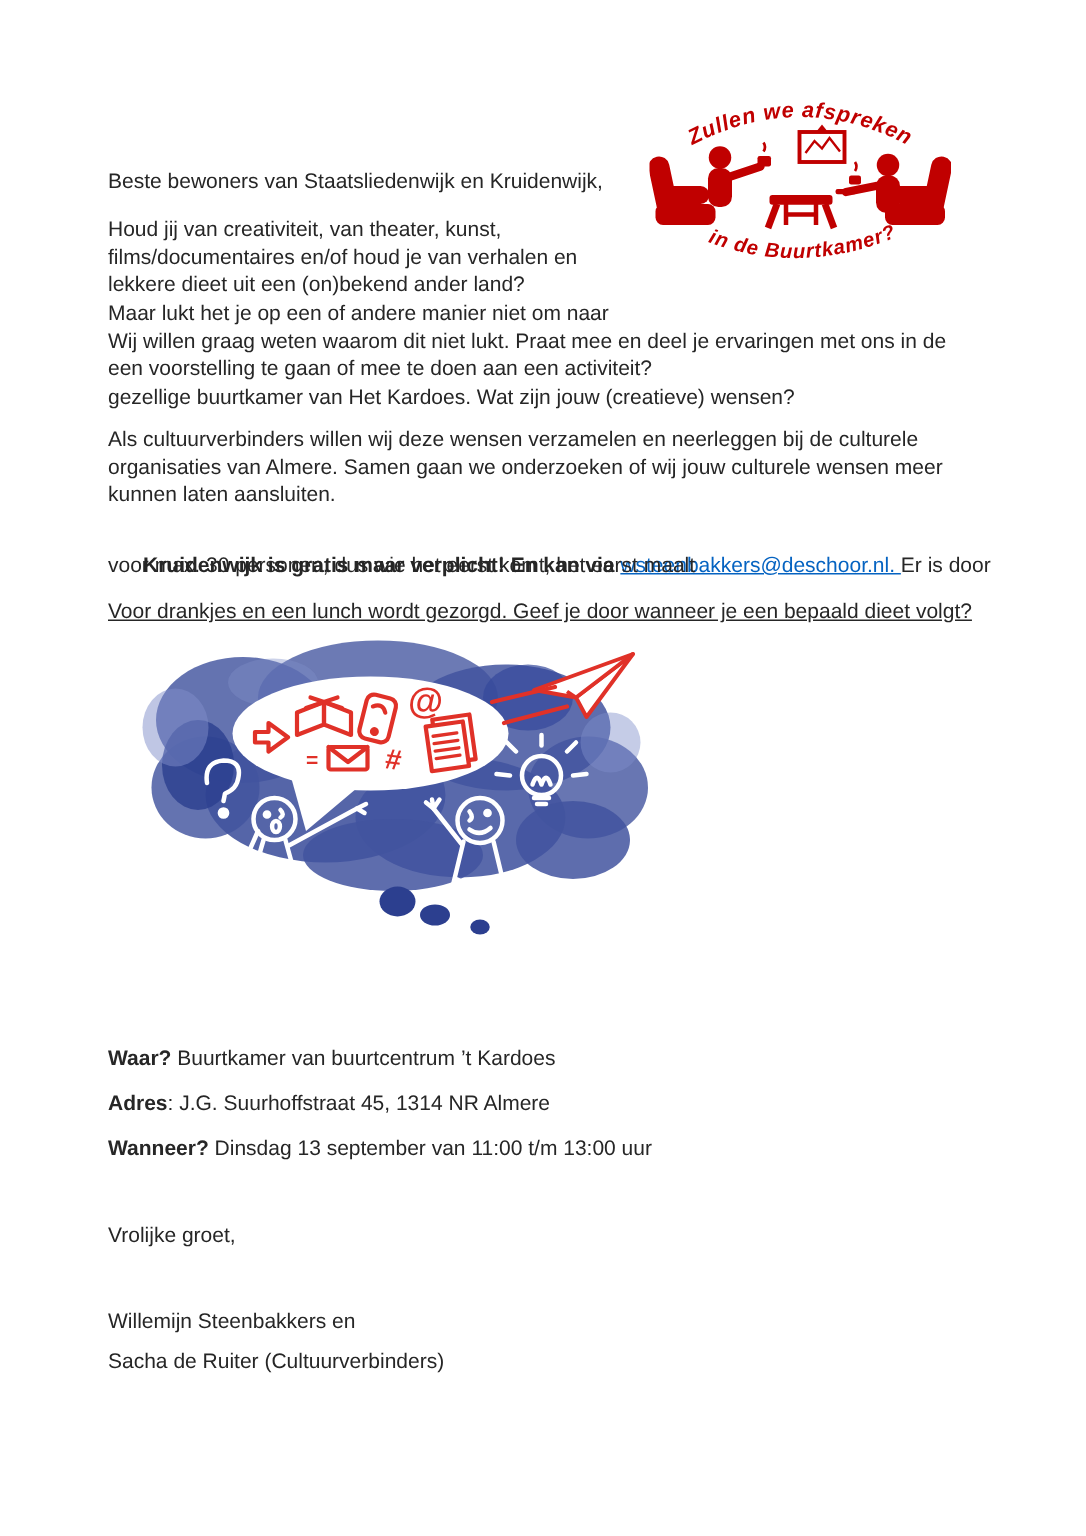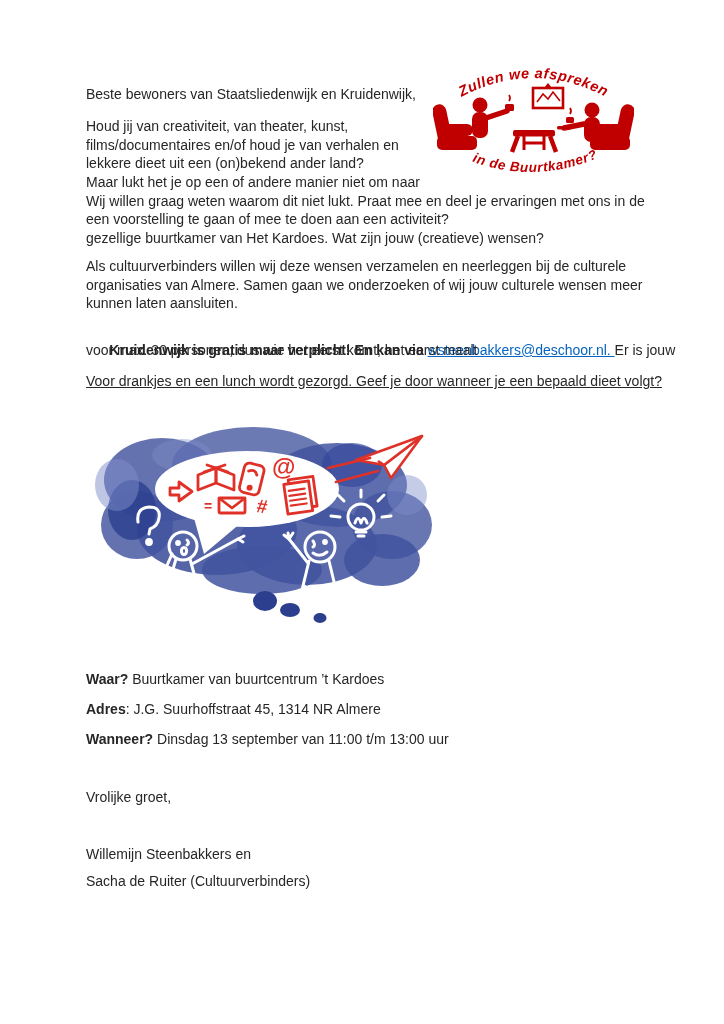--- a/index.html
+++ b/index.html
@@ -5,21 +5,21 @@
   html,body{margin:0;padding:0;background:#ffffff;}
   .page{
     position:relative;
     width:724px;height:1024px;
     background:#ffffff;
     font-family:"Liberation Sans",sans-serif;
     color:#262626;
     font-size:14px;
     overflow:hidden;
   }
-  .tb{position:absolute;left:86px;}
+  .tb{position:absolute;left:72px;margin-top:26px;}
   .line{white-space:pre;line-height:18.7px;height:18.7px;}
   .b{font-weight:700;}
   .link{color:#0563c1;text-decoration:underline;}
   svg{position:absolute;display:block;}
   .logo-arc{
     fill:#c00000;
     font-family:"Liberation Sans",sans-serif;
     font-weight:700;font-style:italic;
     letter-spacing:0.6px;
   }
@@ -108,21 +108,21 @@
   </div>
 
   <div class="tb" style="top:257px;">
     <div class="line">Als cultuurverbinders willen wij deze wensen verzamelen en neerleggen bij de culturele</div>
     <div class="line">organisaties van Almere. Samen gaan we onderzoeken of wij jouw culturele wensen meer</div>
     <div class="line">kunnen laten aansluiten.</div>
   </div>
 
   <div class="tb" style="top:322px;">
     <div class="line">
-      <span class="b">Kruidenwijk is gratis maar verplicht! En kan via </span><span class="link">wsteenbakkers@deschoor.nl.&nbsp;</span><span>Er is jouw</span>
+      <span class="b">Kruidenwijk is gratis maar verplicht! En kan via </span><span class="link">wsteenbakkers@deschoor.nl.&nbsp;</span><span>Er is door</span>
     </div>
     <div class="line">voor max. 30 personen, dus wie het eerst komt, het eerst maalt</div>
   </div>
 
   <div class="tb" style="top:372px;text-decoration:underline;">
     <div class="line">Voor drankjes en een lunch wordt gezorgd. Geef je door wanneer je een bepaald dieet volgt?</div>
   </div>
 
   <svg style="left:92px;top:420px;" width="340" height="210" viewBox="0 0 340 210">
 

